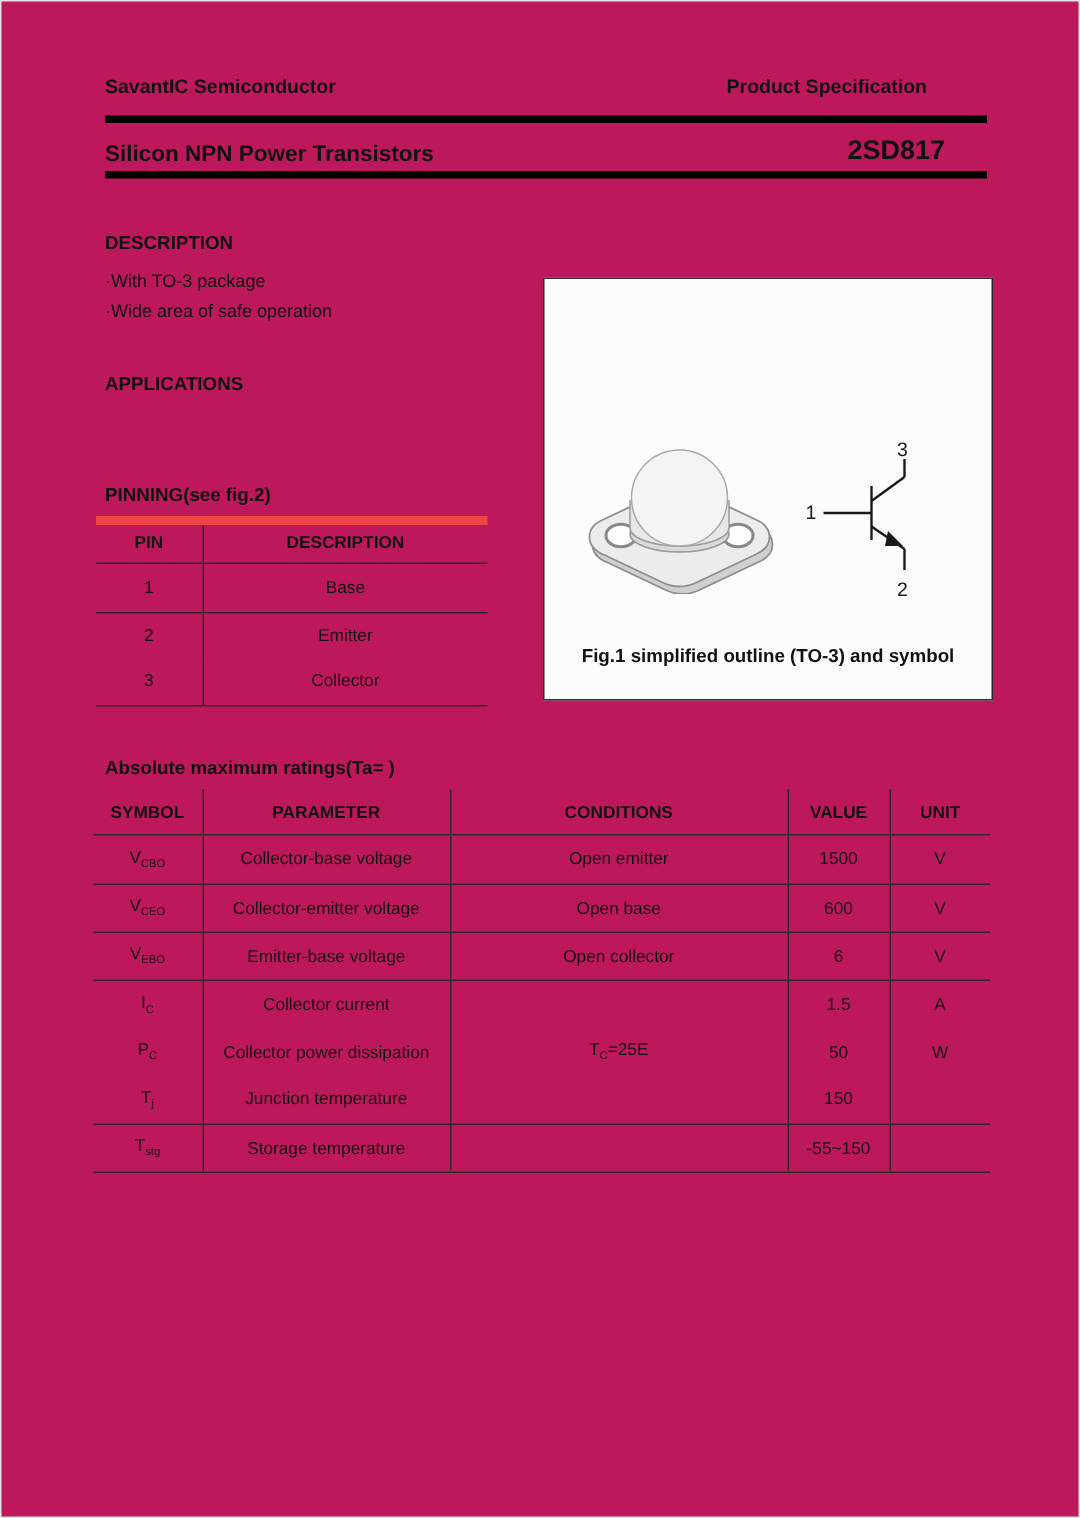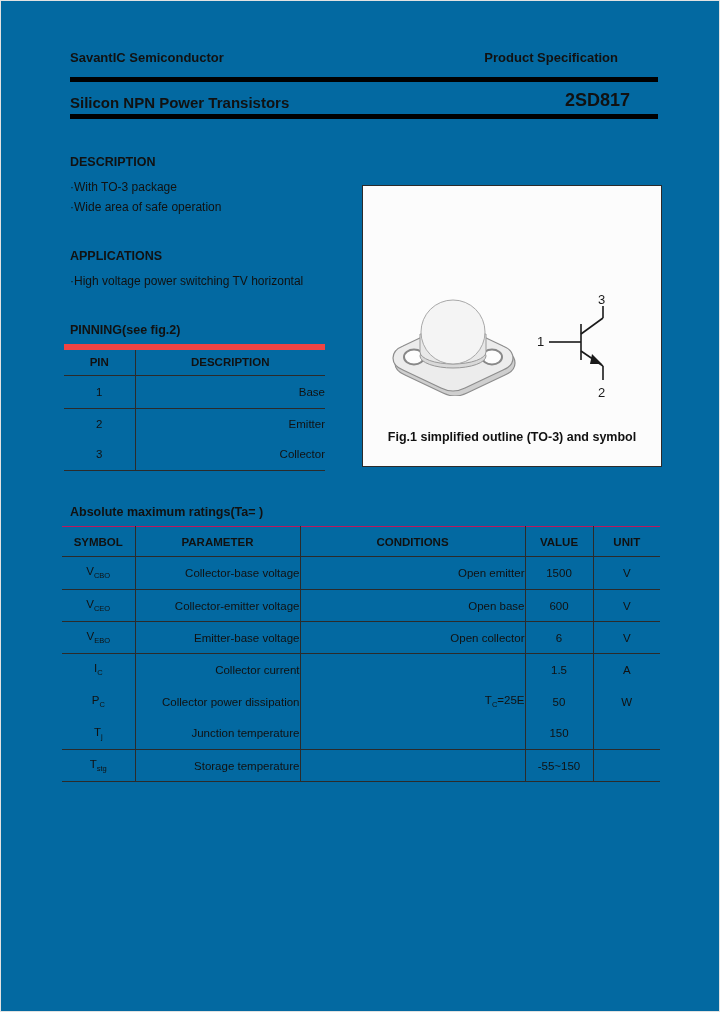--- a/index.html
+++ b/index.html
@@ -1,20 +1,20 @@
 <!DOCTYPE html>
 <html><head>
 <meta charset="utf-8">
 <style>
   html,body { margin:0; padding:0; background:#eee; }
   .page {
     position:relative;
     width:720px; height:1012px;
     margin:0 auto;
-    background:#0369a1;
+    background:#be185d;
     box-shadow: inset 0 0 0 1px #e2e2e2;
     font-family:"Liberation Sans","DejaVu Sans",sans-serif;
     color:#111;
     overflow:hidden;
   }
   
   .hdr-row1 { position:absolute; left:70px; right:62px; top:50px;
               display:flex; justify-content:space-between; align-items:baseline;
               font-size:13px; font-weight:bold; }
   .hdr-row1 .spec { margin-right:40px; }
@@ -42,21 +42,21 @@
                  text-align:center; font-size:12.5px; font-weight:bold; }
 
   
   table { border-collapse:collapse; table-layout:fixed; font-size:11.5px; color:#111; }
   td, th { padding:0; vertical-align:middle; font-weight:normal; }
   th { font-weight:bold; }
   .vline { border-left:1px solid #2b2b2b; }
   tr.hline > td, tr.hline > th { border-bottom:1px solid #2b2b2b; }
   .cbb { border-bottom:1px solid #2b2b2b; }
   .c { text-align:center; }
-  .l { text-align:right; }
+  .l { text-align:center; }
   sub { font-size:7.5px; }
 
   .pin-title { position:absolute; left:70px; top:323px; font-size:12.5px; font-weight:bold; }
   .pin-table { position:absolute; left:64px; top:344px; width:261px; border-top:6px solid #ef4444; }
   .pin-table .rh  { height:28px; }
   .pin-table .r1  { height:33px; }
   .pin-table .r2  { height:31px; }
   .pin-table .r3  { height:31px; }
 
   .rat-title { position:absolute; left:70px; top:505px; font-size:12.5px; font-weight:bold; }
@@ -82,21 +82,20 @@
   <div class="rule rule2"></div>
 
   <div class="desc">
     <div class="sec-heading">DESCRIPTION</div>
     <div class="bullet-line">·With TO-3 package</div>
     <div class="bullet-line">·Wide area of safe operation</div>
   </div>
 
   <div class="apps">
     <div class="sec-heading">APPLICATIONS</div>
-    <div class="bullet-line">·High voltage power switching TV horizontal</div>
   </div>
 
   <div class="figbox">
     <svg class="pkg-svg" width="140" height="100" viewBox="0 0 140 100">
       <path d="M10 67 Q10 59 20 55 L58 37 Q70 31 82 37 L120 55 Q130 59 130 67 Q130 75 120 79 L82 97 Q70 103 58 97 L20 79 Q10 75 10 67 Z" fill="#cfcfcf" stroke="#8d8d8d" stroke-width="1.2"></path>
       <path d="M8 62 Q8 54 18 50 L56 32 Q68 26 80 32 L118 50 Q128 54 128 62 Q128 70 118 74 L80 92 Q68 98 56 92 L18 74 Q8 70 8 62 Z" fill="#ececec" stroke="#8d8d8d" stroke-width="1.2"></path>
       <ellipse cx="29" cy="61" rx="10" ry="7.5" fill="#fdfdfd" stroke="#888" stroke-width="2"></ellipse>
       <ellipse cx="107" cy="61" rx="10" ry="7.5" fill="#fdfdfd" stroke="#888" stroke-width="2"></ellipse>
       <ellipse cx="68" cy="60" rx="33" ry="12" fill="#d9d9d9" stroke="#979797" stroke-width="1"></ellipse>
       <path d="M35 38 L35 56 A33 12 0 0 0 101 56 L101 38 Z" fill="#e8e8e8" stroke="#9a9a9a" stroke-width="1"></path>

